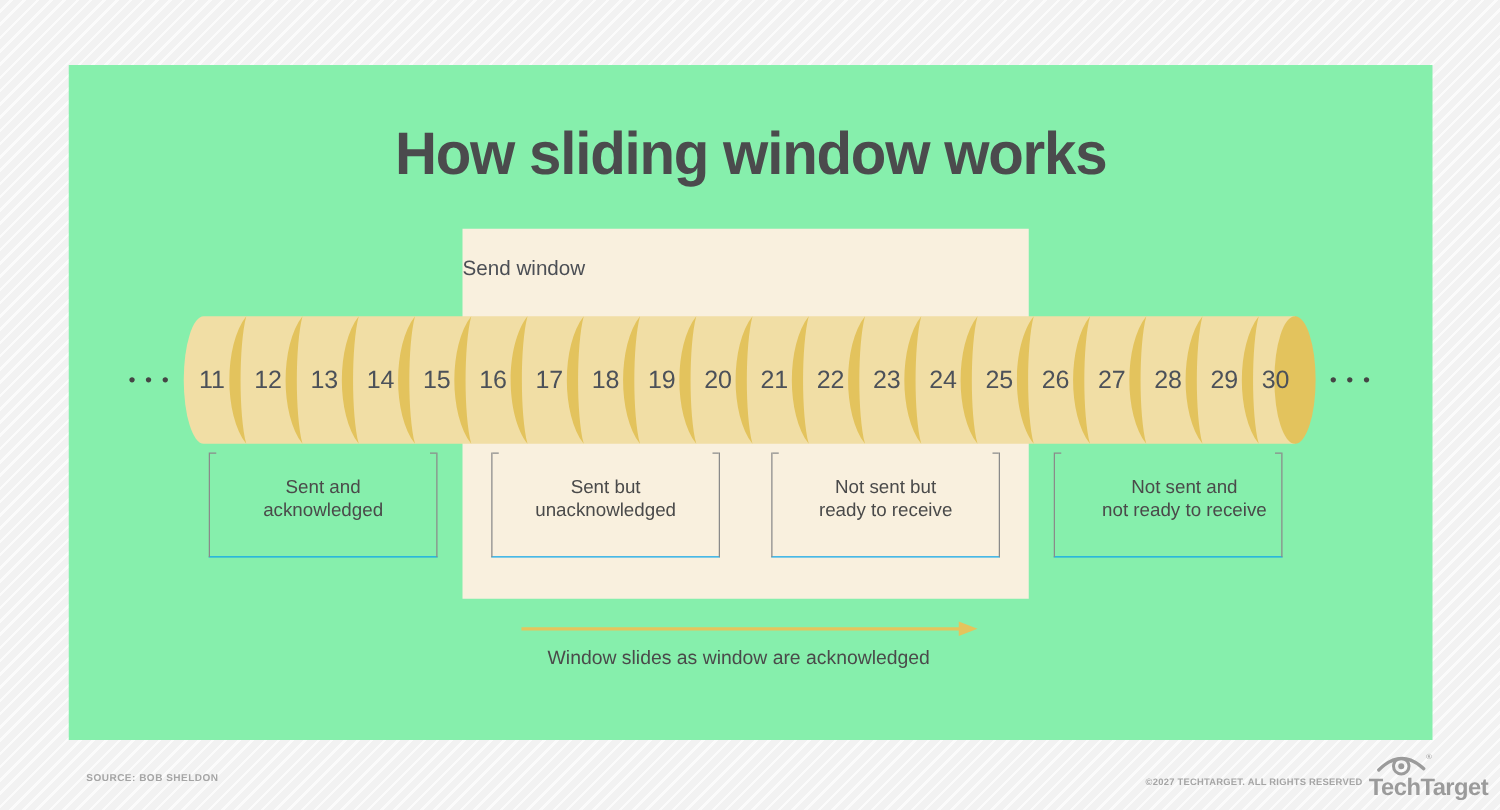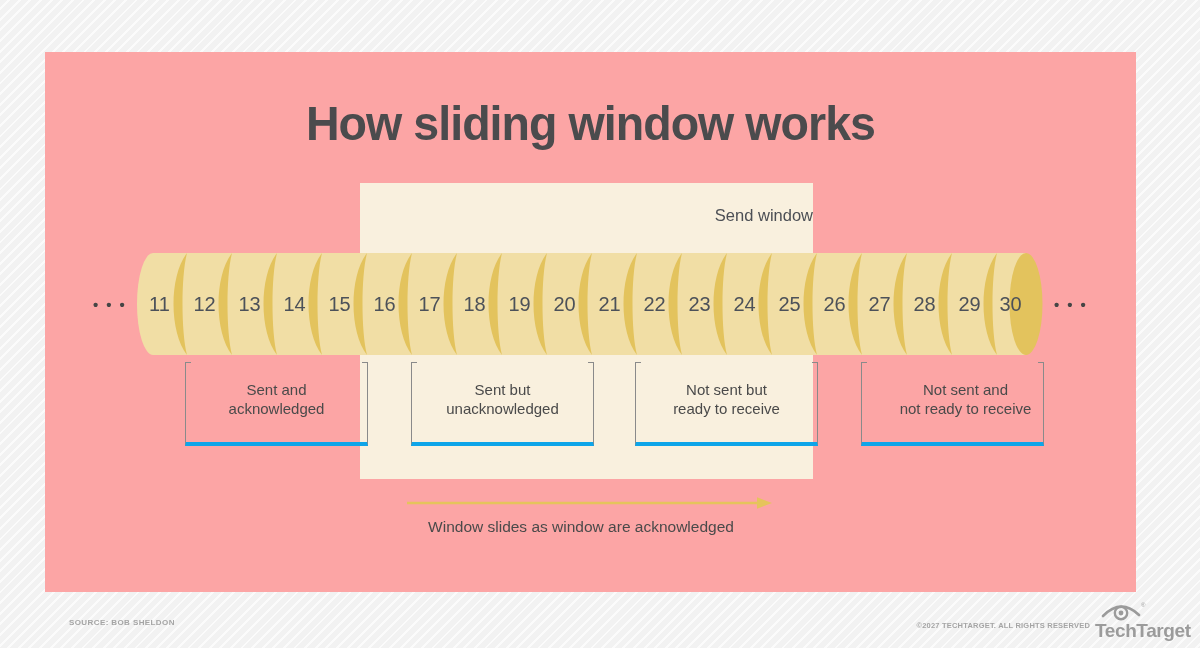--- a/index.html
+++ b/index.html
@@ -4,48 +4,48 @@
 <style>
   * { margin:0; padding:0; box-sizing:border-box; }
   html,body { width:1200px; height:648px; }
   body {
     font-family:"Liberation Sans", sans-serif;
     background: repeating-linear-gradient(135deg, #f2f2f2 0px, #f2f2f2 5.5px, #fbfbfb 5.5px, #fbfbfb 7.5px);
     overflow:hidden;
   }
   .stage { position:relative; width:1200px; height:648px; }
   .card {
-    position:absolute; left:45px; top:52px; width:1091px; height:540px;
-    background:#fca5a5;
+    position:absolute; left:55px; top:52px; width:1091px; height:540px;
+    background:#86efac;
   }
   .title {
     position:absolute; left:0; top:44px; width:100%;
     text-align:center; font-size:48px; font-weight:bold; color:#4b4b4d;
     letter-spacing:-1px; transform:scaleX(0.97);
   }
   .send-window-box {
     position:absolute; left:315px; top:131px; width:453px; height:296px;
     background:#f9f0de;
   }
   .send-window-label {
-    position:absolute; top:23px; left:0; width:100%; text-align:right;
+    position:absolute; top:23px; left:0; width:100%; text-align:left;
     font-size:16.5px; color:#4c4f55;
   }
   .cylinder-svg { position:absolute; left:90px; top:198px; width:915px; height:108px; }
   .dots {
     position:absolute; top:244px; font-size:15px; font-weight:bold; color:#454545;
     letter-spacing:8px; white-space:nowrap;
   }
   .dots-left { left:48px; }
   .dots-right { left:1009px; }
   .legend-box {
     position:absolute; top:310px; width:183px; height:84px;
-    border-left:1px solid #8a8a8a; border-right:1px solid #8a8a8a; border-bottom:4px solid #0ea5e9;
+    border-left:1px solid #8a8a8a; border-right:1px solid #8a8a8a; border-bottom:1px solid #0ea5e9;
     text-align:center; padding-top:19px;
-    font-size:15px; line-height:18.5px; color:#4a4a4a; white-space:pre-line;margin-left:28px;
+    font-size:15px; line-height:18.5px; color:#4a4a4a; white-space:pre-line;
   }
   .legend-box::before, .legend-box::after {
     content:""; position:absolute; top:0; width:5px; height:1px; background:#8a8a8a;
   }
   .legend-box::before { left:0; }
   .legend-box::after  { right:0; }
   .legend-1 { left:112px; }
   .legend-2 { left:338px; }
   .legend-3 { left:562px; }
   .legend-4 { left:788px;padding-left:26px; }

